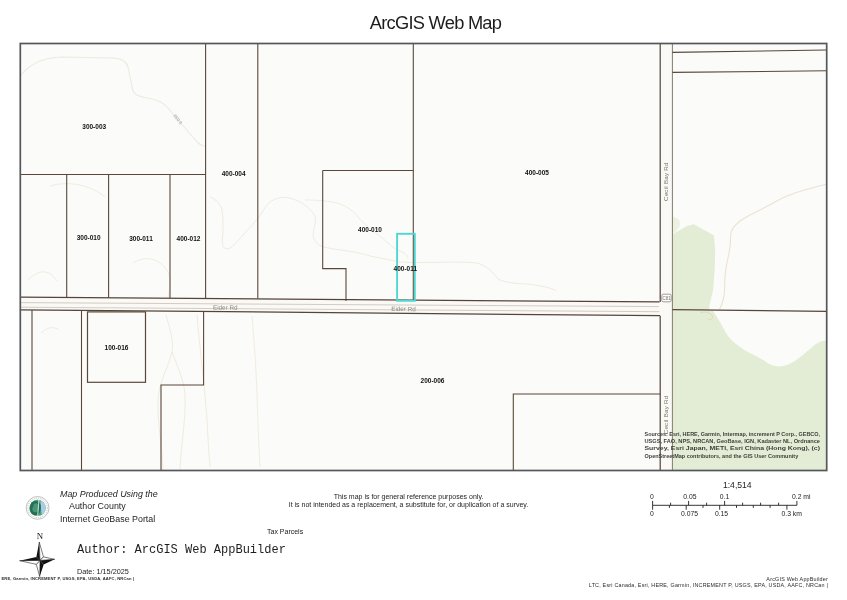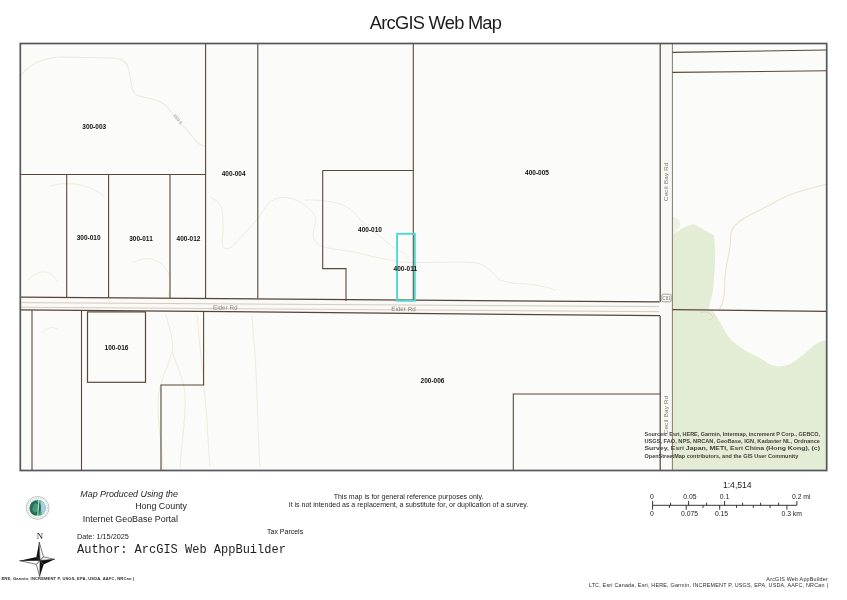--- a/index.html
+++ b/index.html
@@ -176,29 +176,29 @@
   <text x="39.9" y="539.3" font-size="8.8" font-family="Liberation Serif,serif" fill="#111" text-anchor="middle">N</text>
 
   <g font-size="5.5" font-weight="bold" fill="#3e3e3a">
     <text x="644.5" y="435.9" textLength="175.5" lengthAdjust="spacingAndGlyphs">Sources: Esri, HERE, Garmin, Intermap, increment P Corp., GEBCO,</text>
     <text x="644.5" y="443.2" textLength="175.5" lengthAdjust="spacingAndGlyphs">USGS, FAO, NPS, NRCAN, GeoBase, IGN, Kadaster NL, Ordnance</text>
     <text x="644.5" y="450.4" textLength="175.5" lengthAdjust="spacingAndGlyphs">Survey, Esri Japan, METI, Esri China (Hong Kong), (c)</text>
     <text x="644.5" y="457.6">OpenStreetMap contributors, and the GIS User Community</text>
   </g>
 </svg>
 
-<div class="abs" style="left:60px;top:487.9px;width:118px;text-align:right;font-size:8.9px;color:#1e1e1e;line-height:12.55px;">
+<div class="abs" style="left:60px;top:487.9px;width:118px;text-align:left;font-size:8.9px;color:#1e1e1e;line-height:12.55px;">
   <div style="font-style:italic;">Map Produced Using the</div>
-  <div style="position:relative;left:9px;">Hong County</div>
+  <div style="position:relative;left:9px;">Author County</div>
   <div>Internet GeoBase Portal</div>
 </div>
 
 <div class="abs" style="left:77px;top:543.2px;font-size:12px;color:#1e1e1e;font-family:Liberation Mono, monospace;">Author: ArcGIS Web AppBuilder</div>
 
-<div class="abs" style="left:77px;top:532px;font-size:7.3px;color:#1e1e1e;">Date: 1/15/2025</div>
+<div class="abs" style="left:77px;top:567px;font-size:7.3px;color:#1e1e1e;">Date: 1/15/2025</div>
 
 <div class="abs" style="left:208px;top:492.9px;width:401px;text-align:center;font-size:7px;color:#232323;line-height:8px;">
   <div>This map is for general reference purposes only.</div>
   <div>It is not intended as a replacement, a substitute for, or duplication of a survey.</div>
 </div>
 
 <div class="abs" style="left:267px;top:527.6px;font-size:7px;color:#161616;">Tax Parcels</div>
 
 <div class="abs" style="left:1.5px;top:575.6px;font-size:4.1px;font-weight:bold;color:#2b2b2b;letter-spacing:0.14px;">ERE, Garmin, INCREMENT P, USGS, EPA, USDA, AAFC, NRCan |</div>
 

